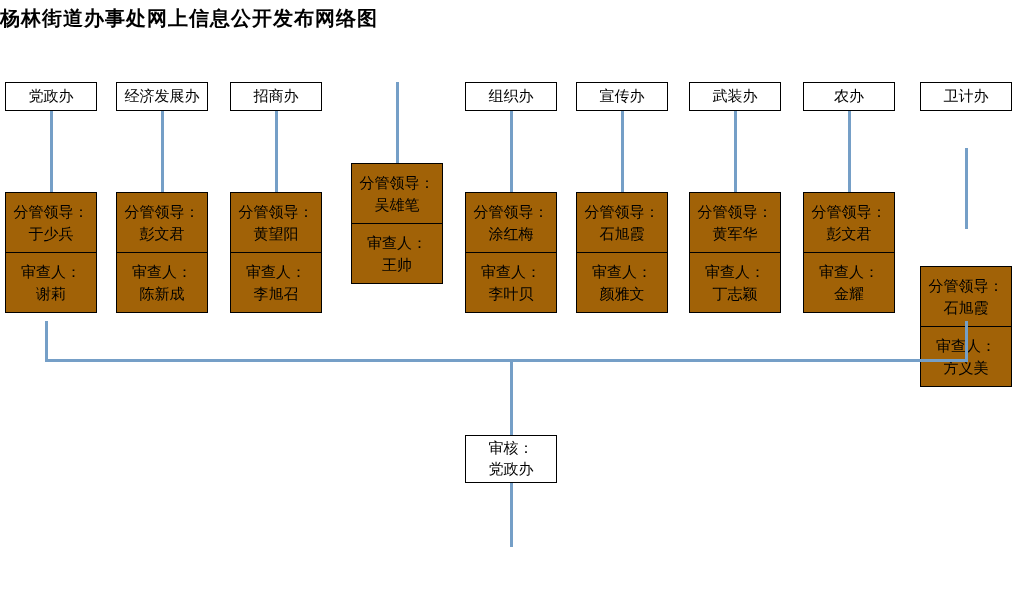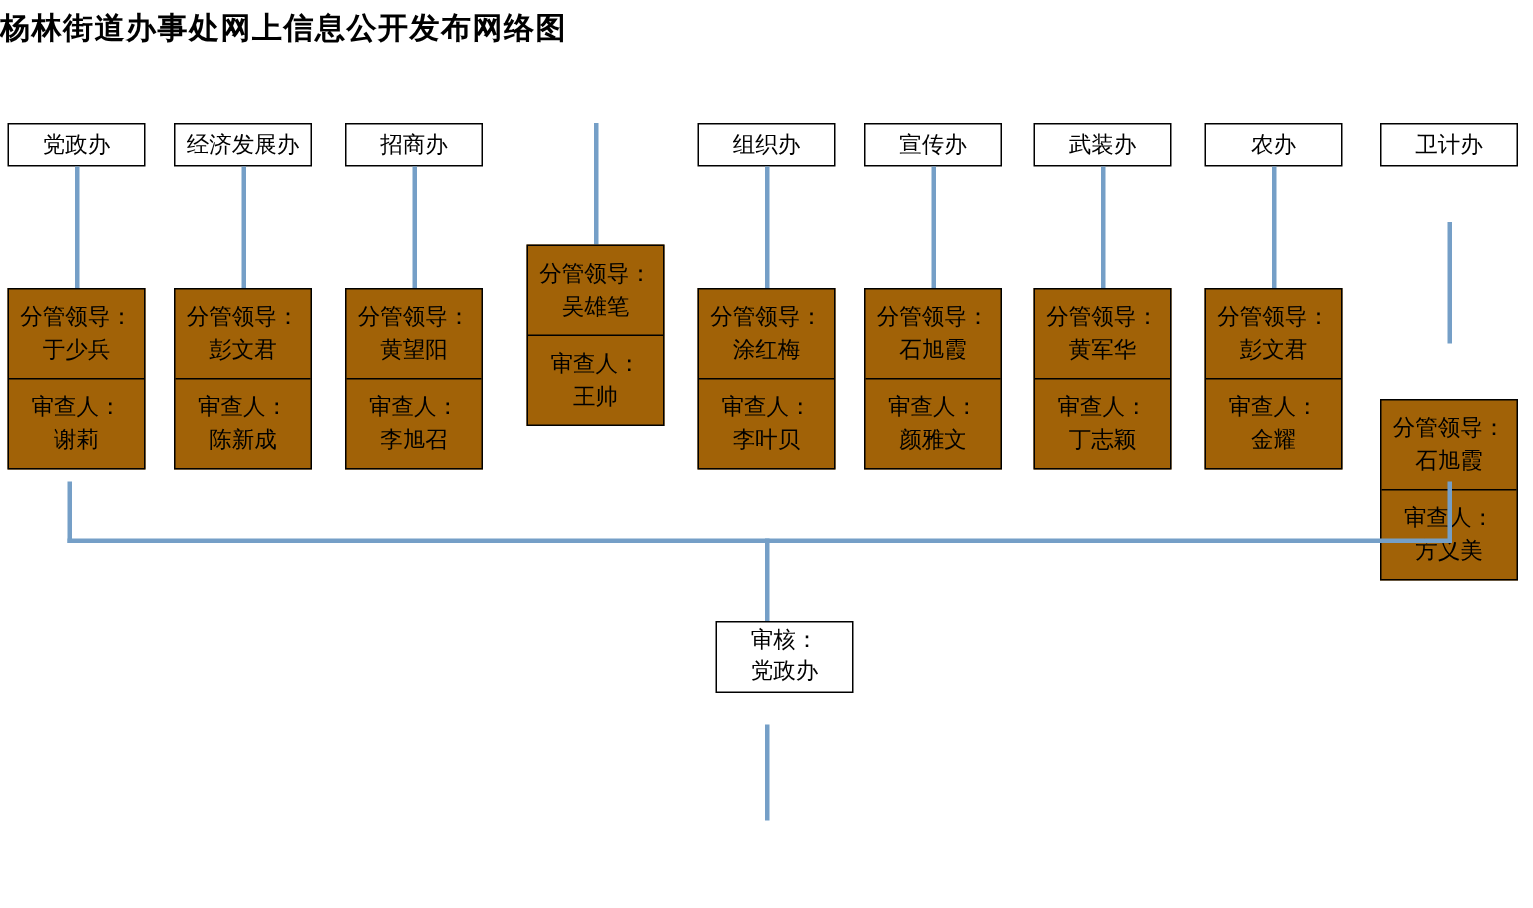--- a/index.html
+++ b/index.html
@@ -75,21 +75,21 @@
   .terminal-box{
     position:absolute;
     box-sizing:border-box;
     left:465px;width:92px;height:48px;
     border:1px solid var(--box-border);
     background:#fff;
     display:flex;flex-direction:column;
     align-items:center;justify-content:center;
     font-size:15px;line-height:21px;text-align:center;
   }
-  #review-box{top:414px;margin-left:12px;}
+  #review-box{top:435px;}
   #publish-box{top:547px;}
   
   .col-0{left:5px;}  .col-1{left:116px;} .col-2{left:230px;}
   .col-3{left:351px;}.col-4{left:465px;} .col-5{left:576px;}
   .col-6{left:689px;}.col-7{left:803px;} .col-8{left:920px;gap:37px;}
 </style>
 </head>
 <body>
 
 <div class="canvas">

